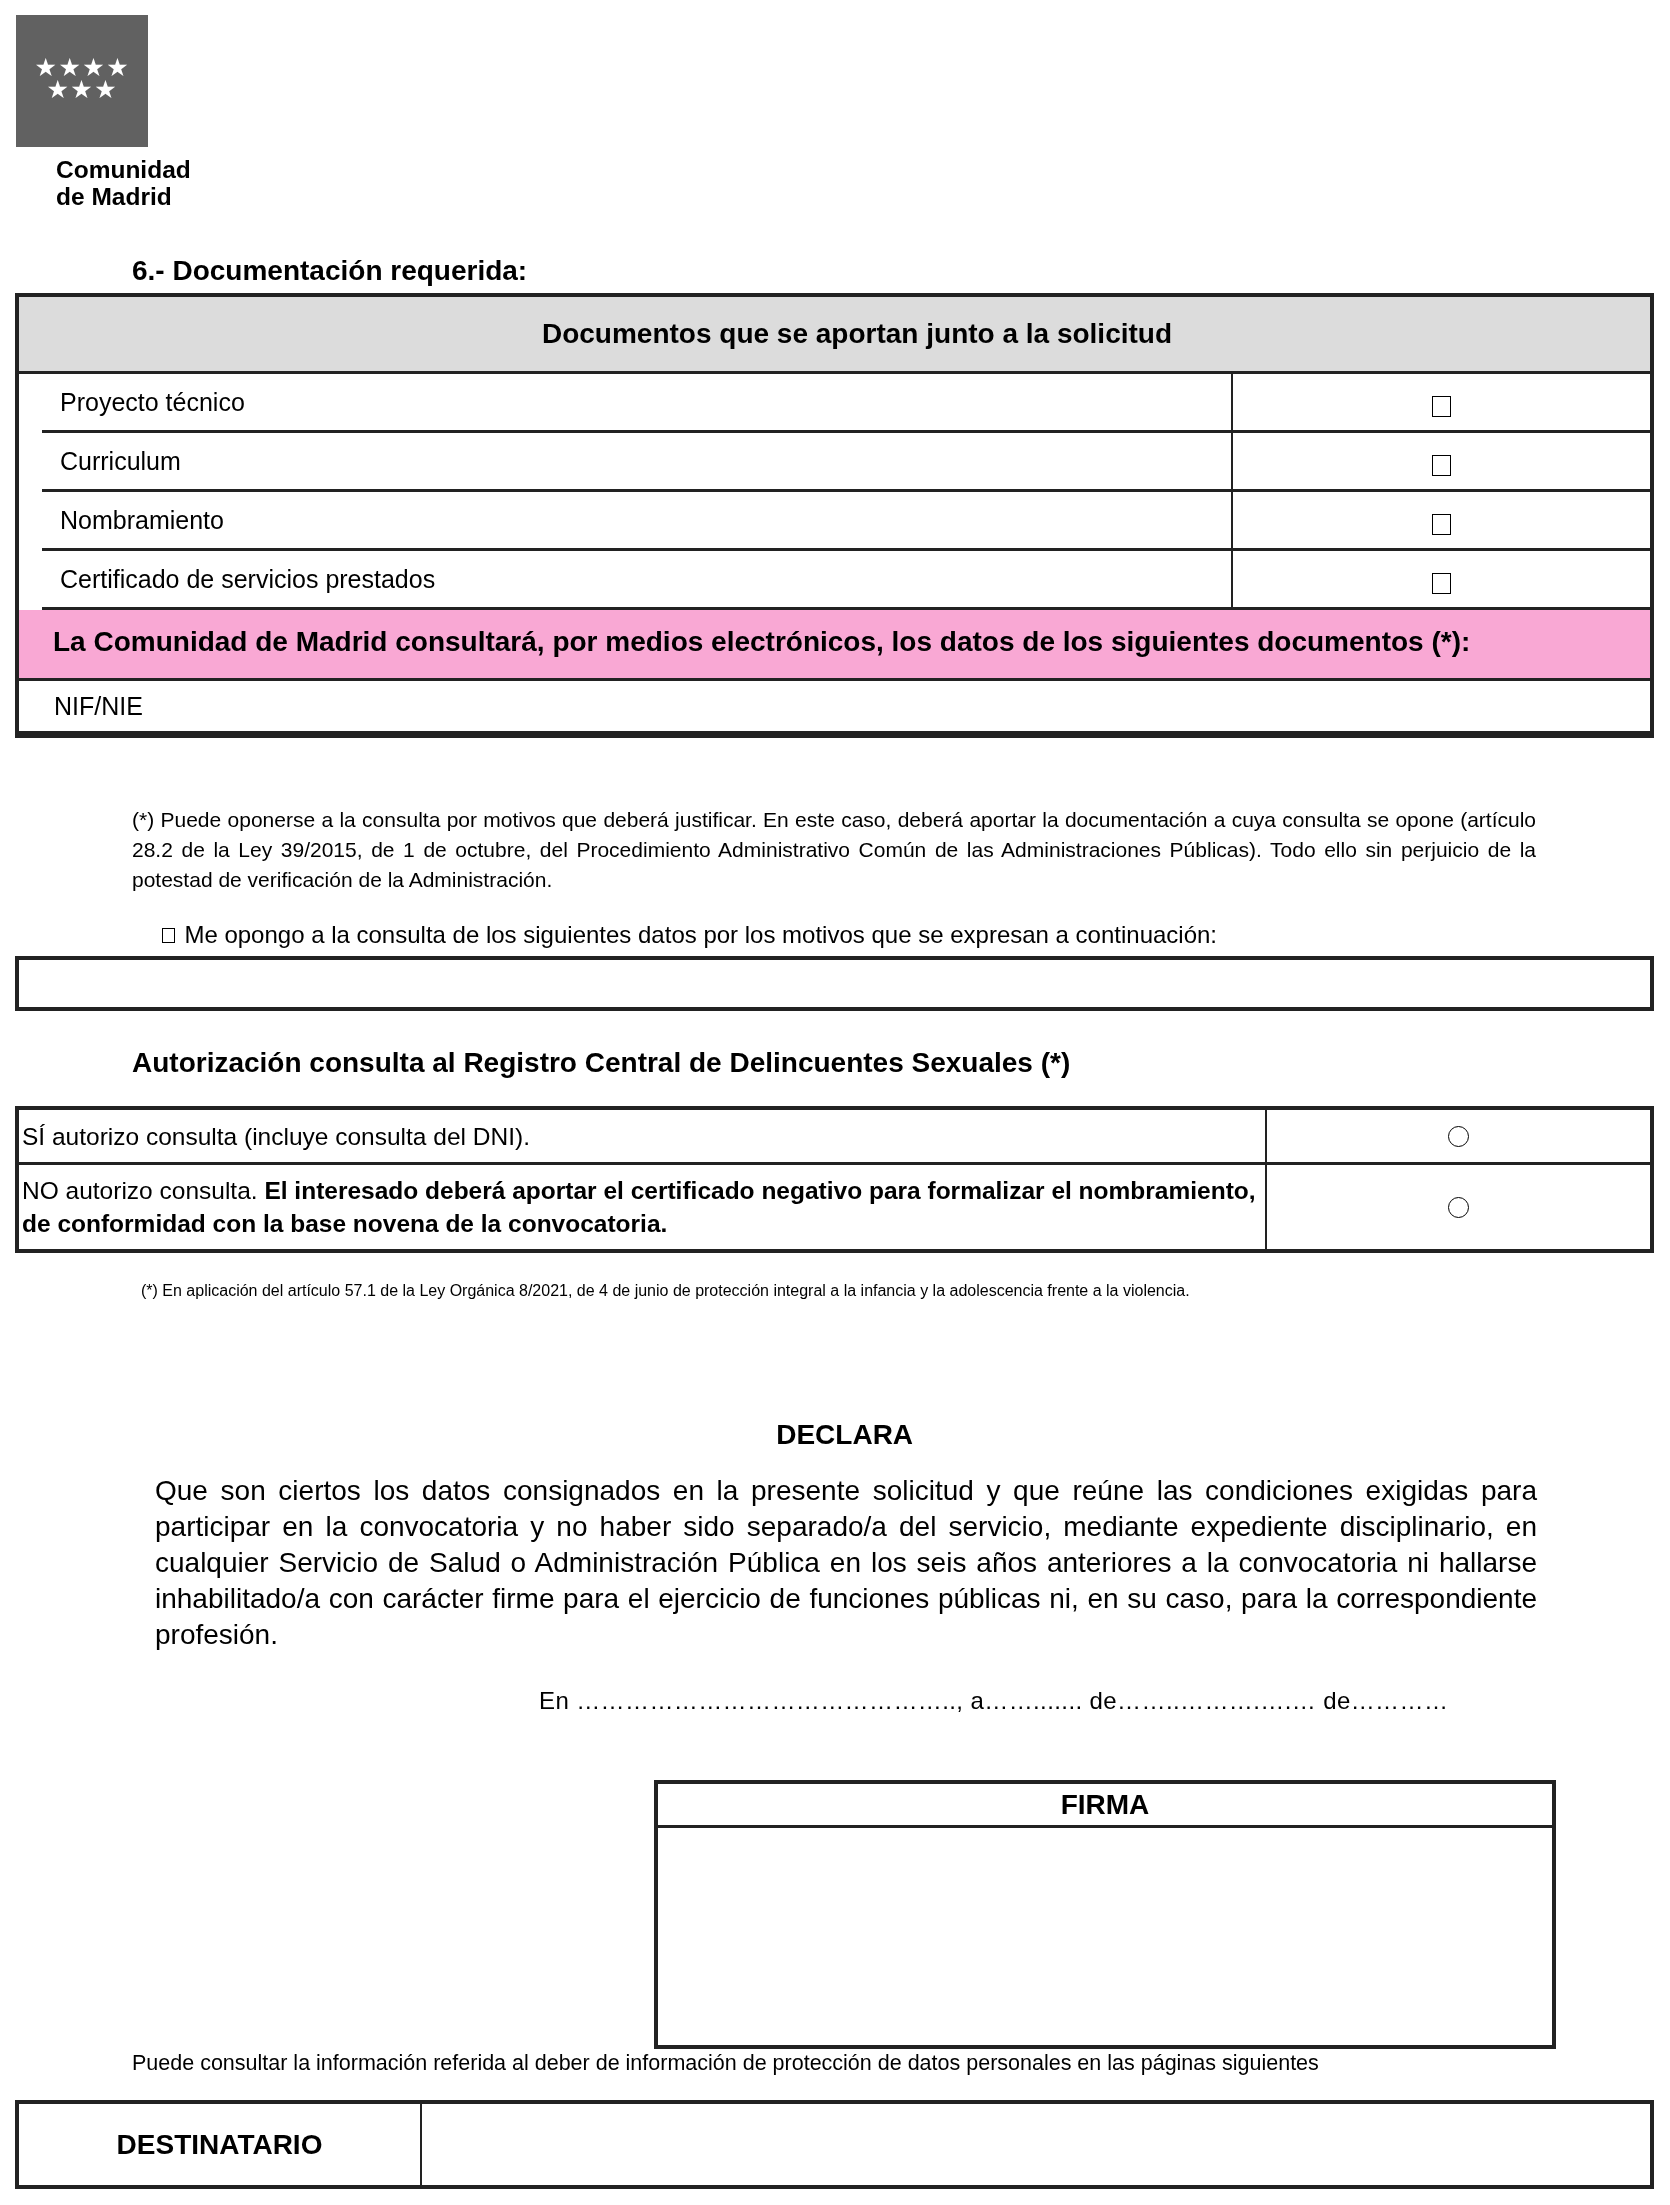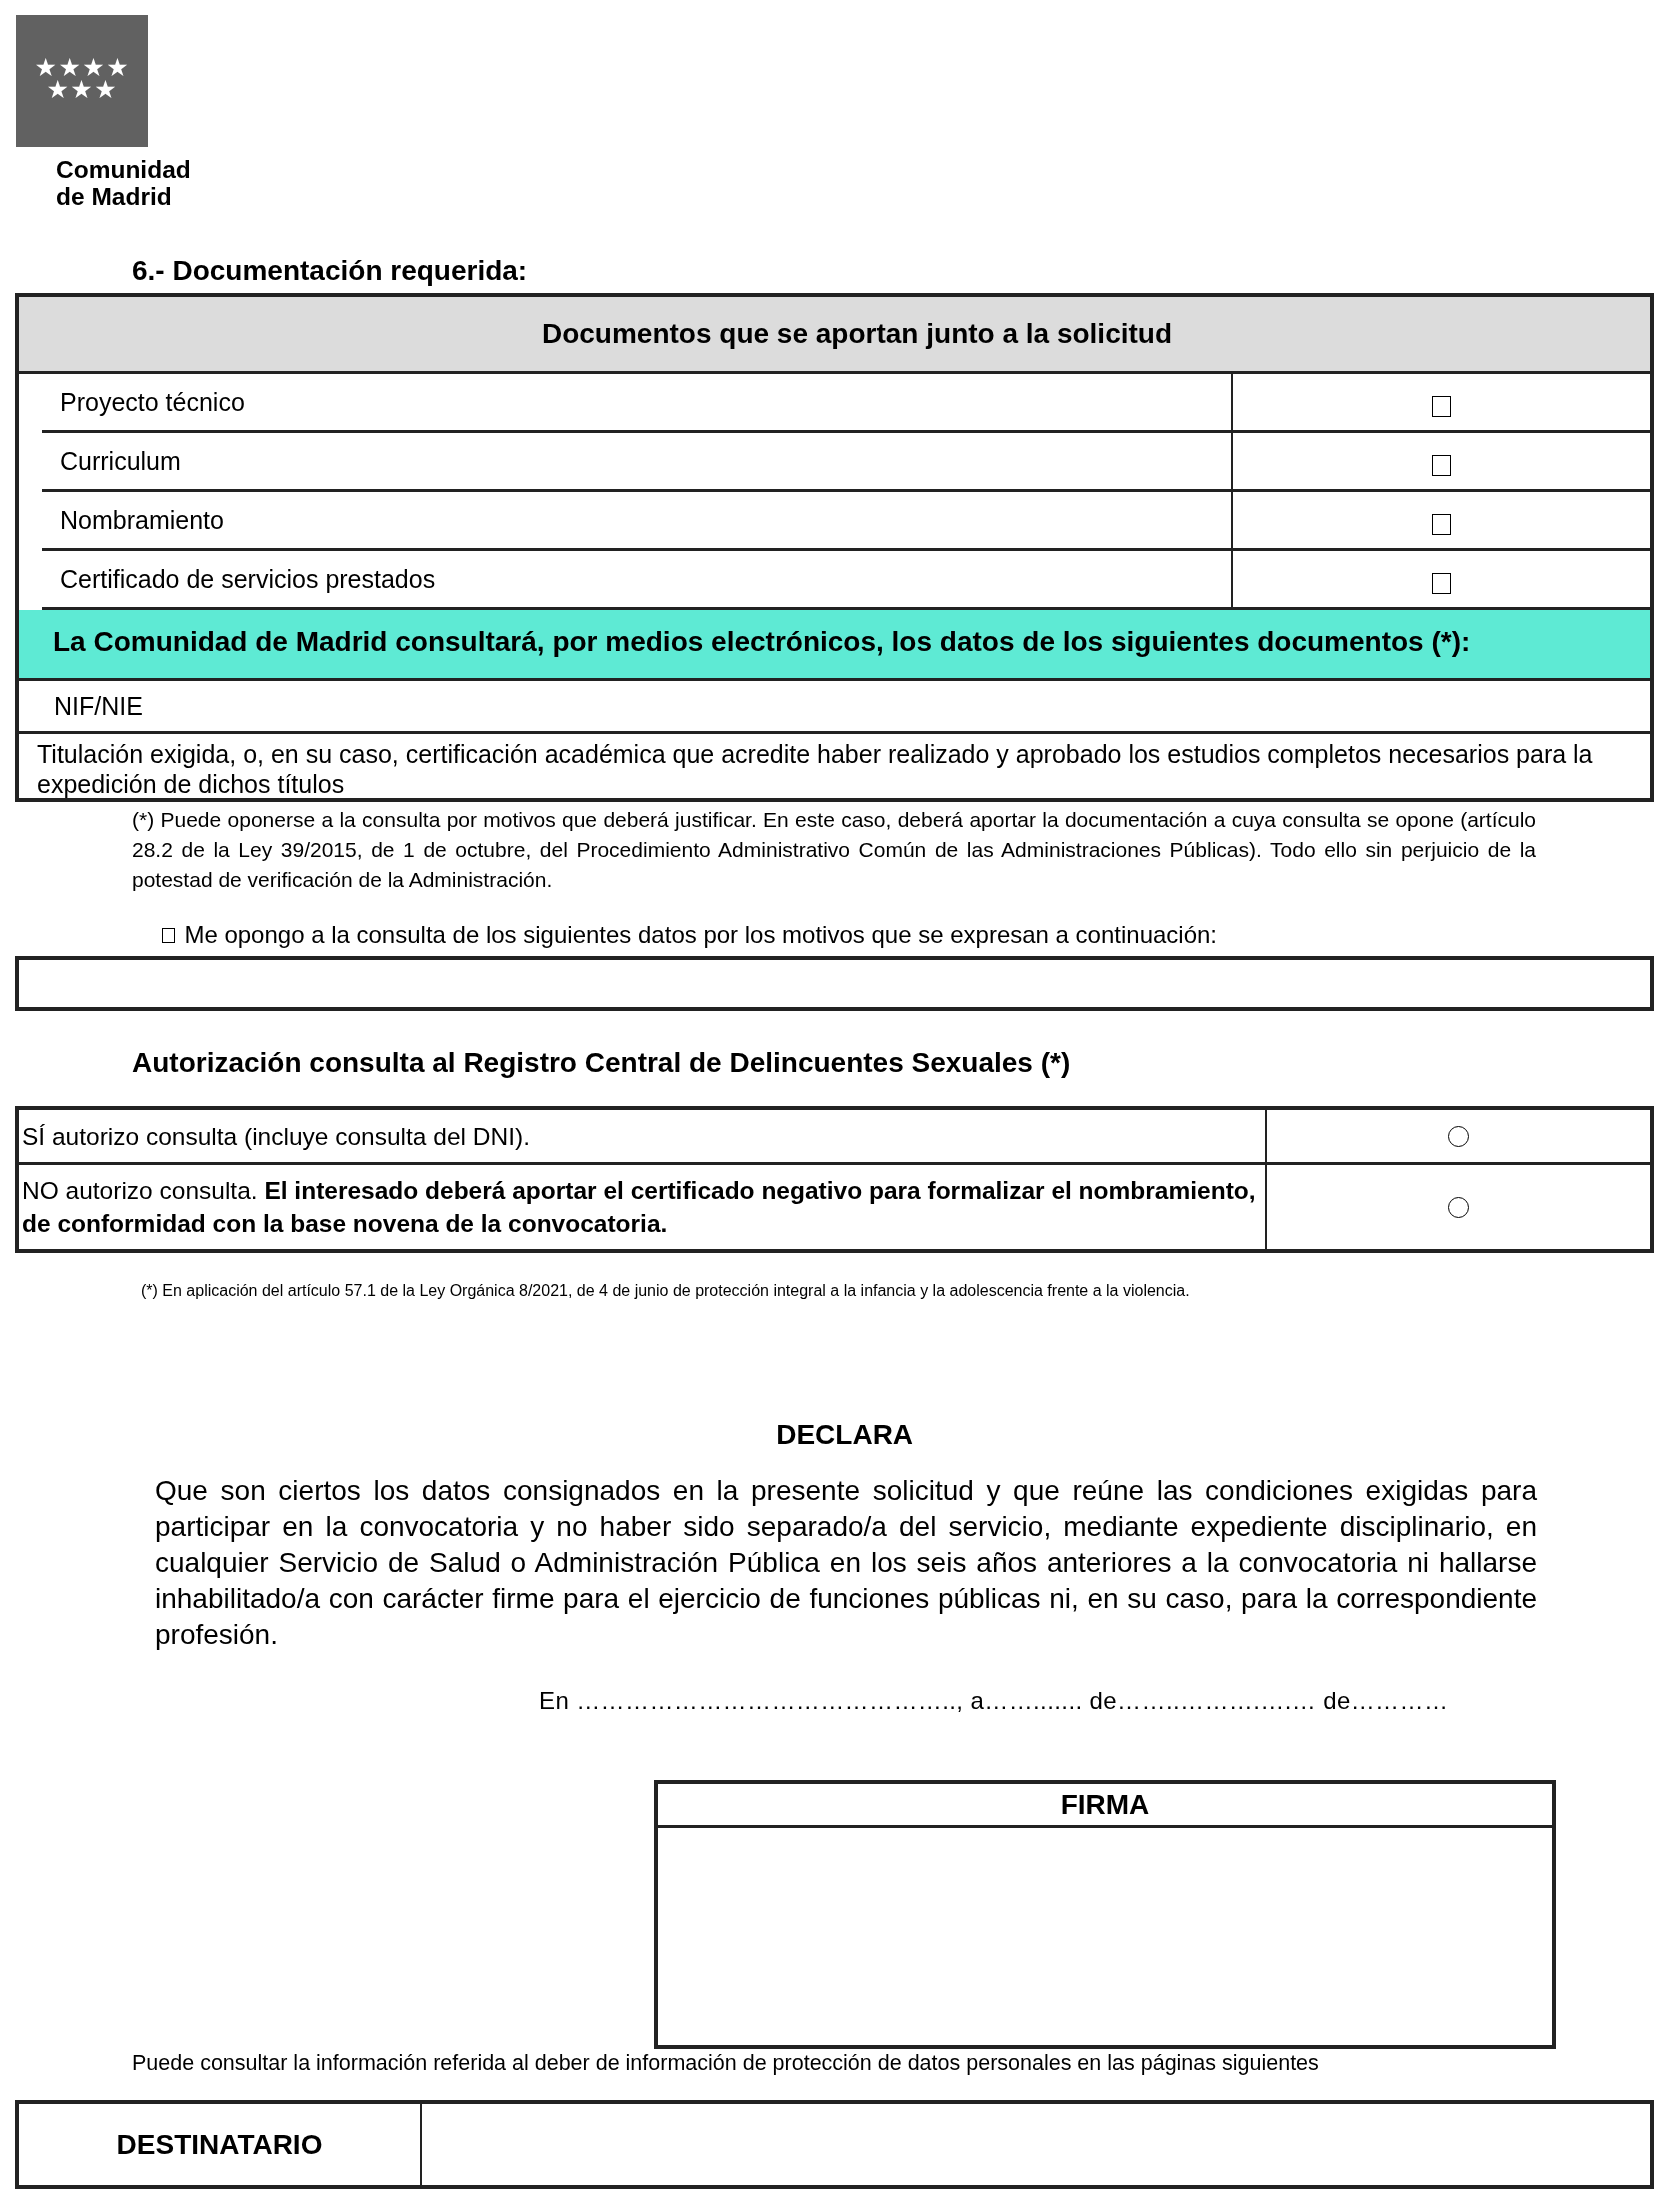--- a/index.html
+++ b/index.html
@@ -16,21 +16,21 @@
 
   .section-title { left: 132px; top: 255px; font-size: 28px; font-weight: bold; }
 
   
   .t1 { left: 15px; top: 293px; width: 1639px; border: 4.5px solid #222; box-sizing: border-box; }
   .t1-head { height: 74px; background: #dcdcdc; border-bottom: 3.7px solid #222; display: flex; align-items: center; justify-content: center; font-size: 28px; font-weight: bold; padding-left: 45px; }
   .t1-row { height: 56px; border-bottom: 3.7px solid #222; display: flex; font-size: 25px; margin-left: 23px; }
   .t1-row .lbl { flex: 1; padding-left: 18px; display: flex; align-items: center; border-right: 2.2px solid #222; }
   .t1-row .chk { width: 417px; display: flex; align-items: center; justify-content: center; }
   .checkbox { width: 19.3px; height: 21px; border: 1.5px solid #000; box-sizing: border-box; margin-top: 9px; }
-  .t1-head2 { height: 71px; background: #5eead4; border-bottom: 3.7px solid #222; display: flex; align-items: flex-start; padding-left: 34px; padding-top: 16.3px; box-sizing: border-box; font-size: 28px; font-weight: bold; }
+  .t1-head2 { height: 71px; background: #f9a8d4; border-bottom: 3.7px solid #222; display: flex; align-items: flex-start; padding-left: 34px; padding-top: 16.3px; box-sizing: border-box; font-size: 28px; font-weight: bold; }
   .t1-nif { height: 50px; border-bottom: 3.7px solid #222; padding-left: 35px; display: flex; align-items: center; font-size: 25px; }
   .t1-tit { height: 64px; padding-left: 18px; padding-top: 4.5px; box-sizing: border-box; font-size: 25px; line-height: 30.5px; }
 
   .note1 { left: 132px; top: 805px; width: 1404px; font-size: 21px; line-height: 30px; text-align: justify; }
   .oppose-line { left: 162px; top: 921px; font-size: 24px; display: flex; align-items: center; }
   .small-box { display: inline-block; width: 13.4px; height: 15px; border: 1.5px solid #000; margin-right: 9px; box-sizing: border-box; }
   .oppose-field { left: 15px; top: 956px; width: 1639px; height: 55px; border: 4.5px solid #222; box-sizing: border-box; }
 
   .auth-title { left: 132px; top: 1047px; font-size: 28px; font-weight: bold; }
   .t2 { left: 15px; top: 1106px; width: 1639px; border: 4.5px solid #222; box-sizing: border-box; }
@@ -95,21 +95,20 @@
   </div>
   <div class="t1-row">
     <div class="lbl">Certificado de servicios prestados</div>
     <div class="chk">
         <div class="checkbox"></div>
       </div>
   </div>
 
   <div class="t1-head2">La Comunidad de Madrid consultará, por medios electrónicos, los datos de los siguientes documentos (*):</div>
   <div class="t1-nif">NIF/NIE</div>
-  <div class="t1-tit">Titulación exigida, o, en su caso, certificación académica que acredite haber realizado y aprobado los estudios completos necesarios para la expedición de dichos títulos</div>
 </div>
 
 <div class="abs note1">(*) Puede oponerse a la consulta por motivos que deberá justificar. En este caso, deberá aportar la documentación a cuya consulta se opone (artículo 28.2 de la Ley 39/2015, de 1 de octubre, del Procedimiento Administrativo Común de las Administraciones Públicas). Todo ello sin perjuicio de la potestad de verificación de la Administración.</div>
 
 <div class="abs oppose-line">
   <span class="small-box"></span>
   <span>Me opongo a la consulta de los siguientes datos por los motivos que se expresan a continuación:</span>
 </div>
 <div class="abs oppose-field"></div>
 

